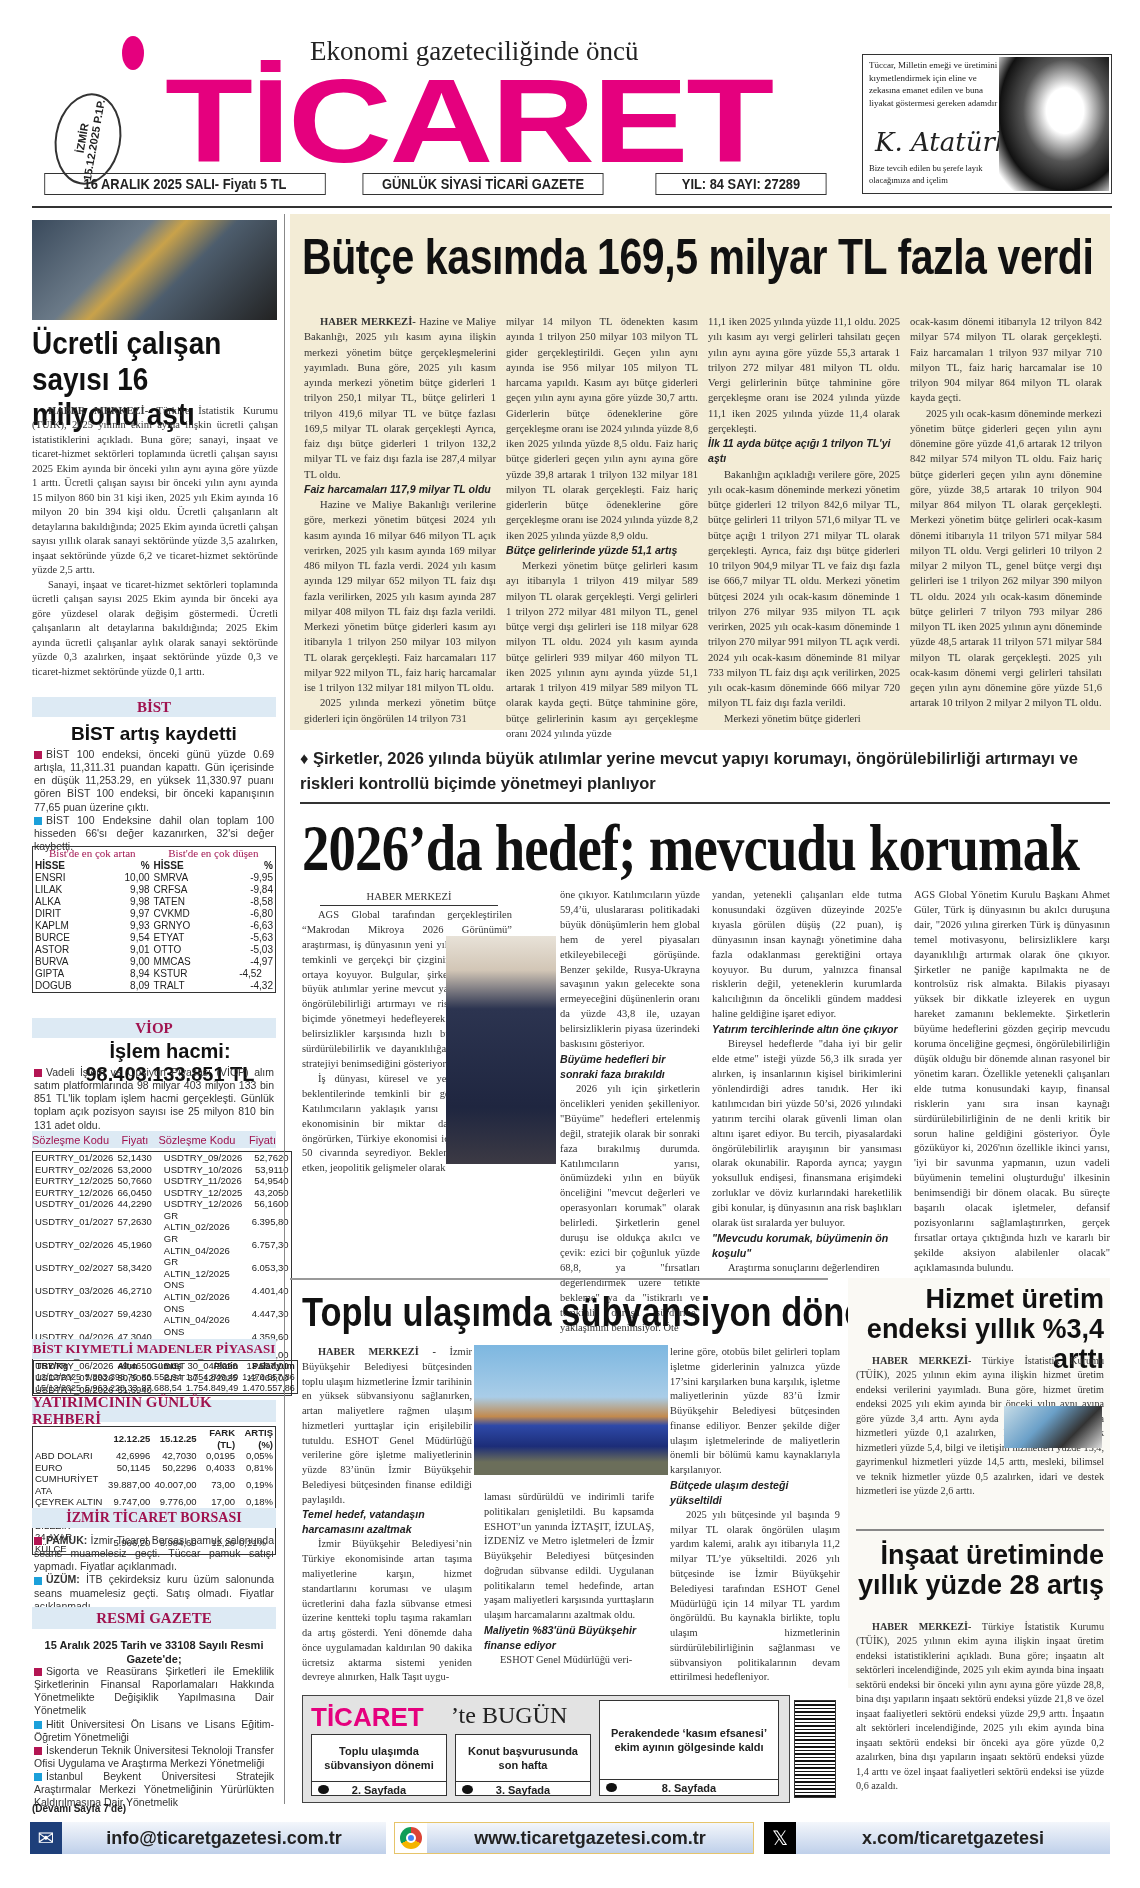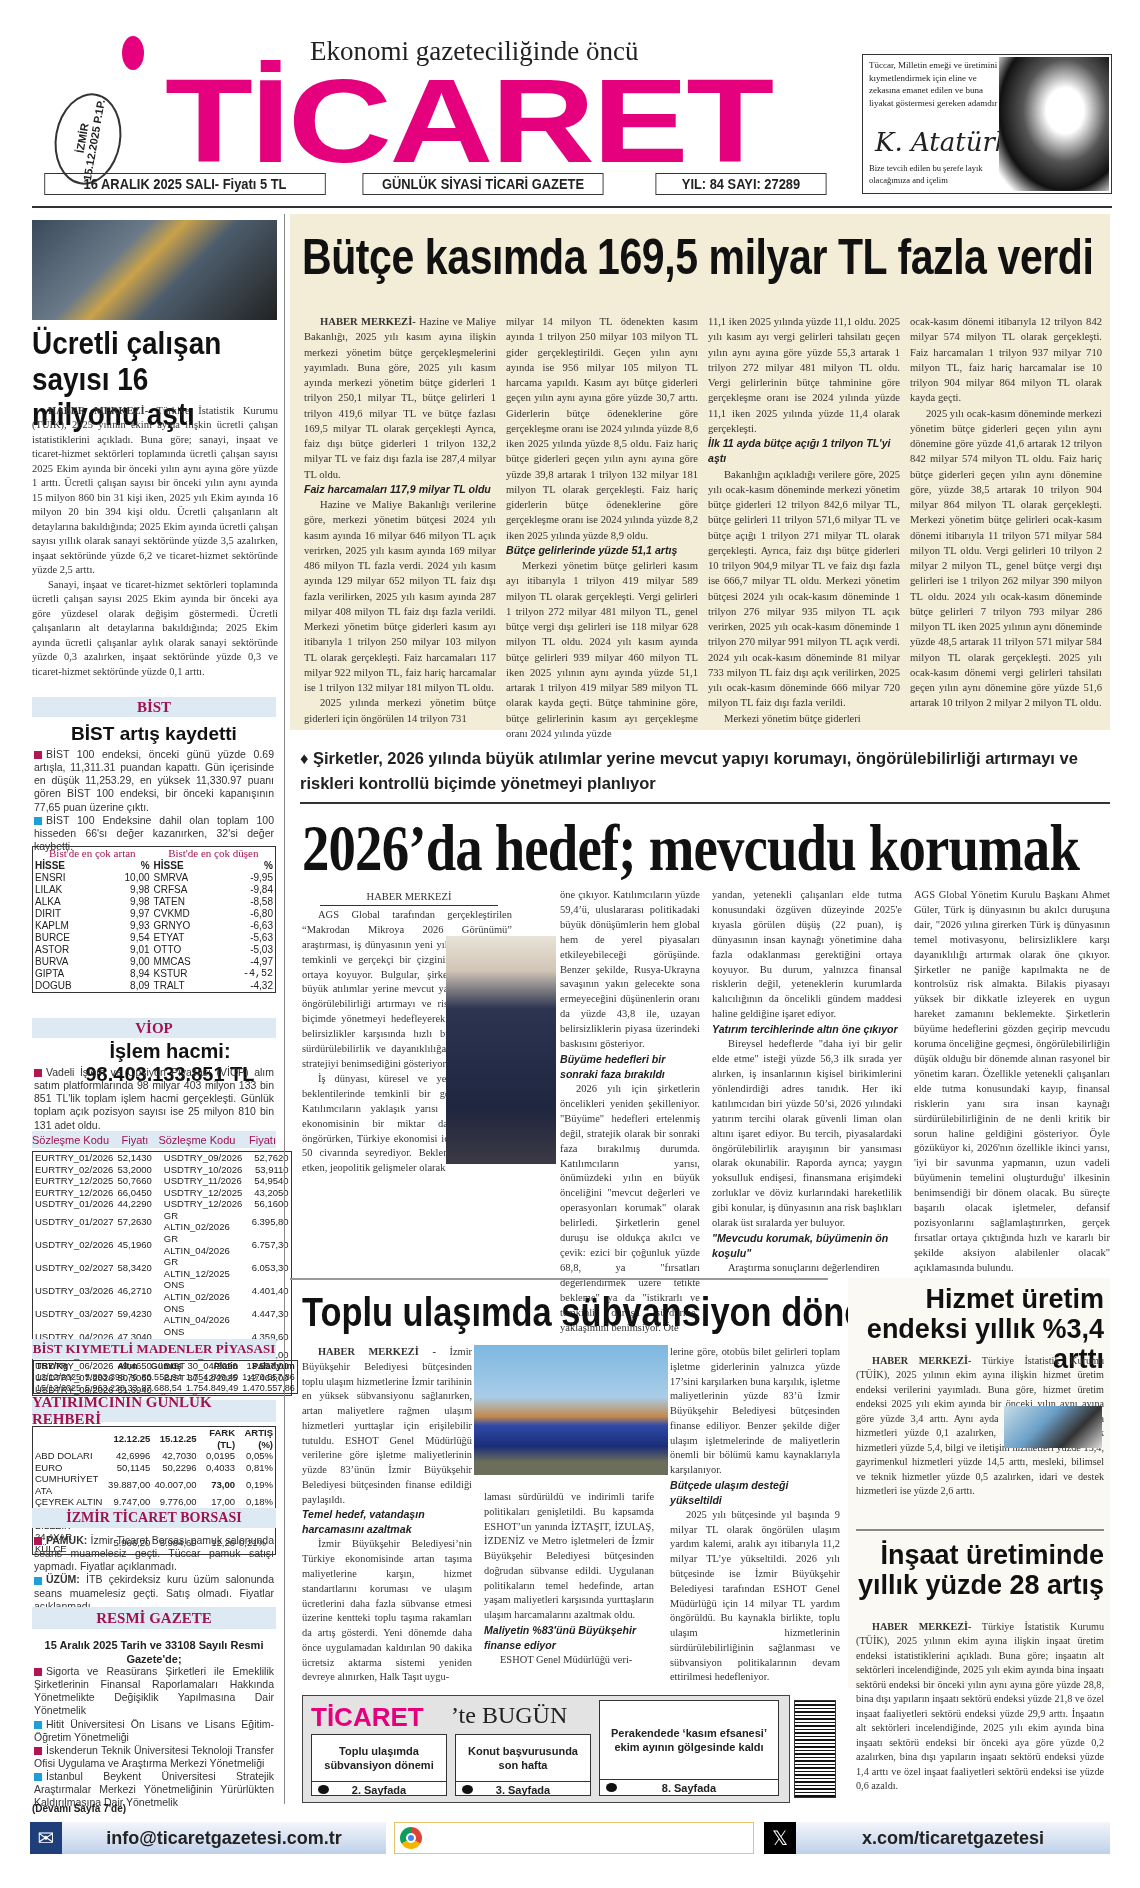--- a/index.html
+++ b/index.html
@@ -173,21 +173,21 @@
       <tr>
         <td>BURVA</td>
         <td style="text-align: right;">9,00</td>
         <td>MMCAS</td>
         <td style="text-align: right;">-4,97</td>
       </tr>
       <tr>
         <td>GIPTA</td>
         <td style="text-align: right;">8,94</td>
         <td>KSTUR</td>
-        <td style="text-align: right; font-family: Liberation Mono, monospace;">-4,52</td>
+        <td style="text-align: center;">-4,52</td>
       </tr>
       <tr>
         <td>DOGUB</td>
         <td style="text-align: right;">8,09</td>
         <td>TRALT</td>
         <td style="text-align: right;">-4,32</td>
       </tr>
     </tbody>
 </table>
 
@@ -347,21 +347,21 @@
         <td>EURO</td>
         <td style="text-align: right;">50,1145</td>
         <td style="text-align: right;">50,2296</td>
         <td style="text-align: right;">0,4033</td>
         <td style="text-align: right;">0,81%</td>
       </tr>
       <tr>
         <td>CUMHURİYET ATA</td>
         <td style="text-align: right;">39.887,00</td>
         <td style="text-align: right;">40.007,00</td>
-        <td style="text-align: right; font-weight: bold;">73,00</td>
+        <td style="text-align: right;">73,00</td>
         <td style="text-align: right;">0,19%</td>
       </tr>
       <tr>
         <td>ÇEYREK ALTIN</td>
         <td style="text-align: right;">9.747,00</td>
         <td style="text-align: right;">9.776,00</td>
         <td style="text-align: right;">17,00</td>
         <td style="text-align: right;">0,18%</td>
       </tr>
       <tr>
@@ -507,17 +507,18 @@
 <div class="foot" style="left:30px;width:356px">
   <div class="ic" style="background:#1e3f7a">✉</div>
   <div class="lbl">info@ticaretgazetesi.com.tr</div>
 </div>
 <div class="foot" style="left:394px;width:360px;border:1px solid #e6c46a">
   <div class="ic" style="background:#fff">
       <span style="display:block;width:22px;height:22px;border-radius:50%;background:conic-gradient(#db4437 0 120deg,#f4b400 120deg 240deg,#0f9d58 240deg 360deg);box-shadow:inset 0 0 0 6px transparent;position:relative">
         <span style="position:absolute;left:6px;top:6px;width:10px;height:10px;border-radius:50%;background:#4285f4;border:2px solid #fff"></span>
       </span>
     </div>
+  <div class="lbl">www.ticaretgazetesi.com.tr</div>
 </div>
 <div class="foot" style="left:764px;width:346px">
   <div class="ic" style="background:#000">𝕏</div>
   <div class="lbl">x.com/ticaretgazetesi</div>
 </div>
 
 </body></html>

